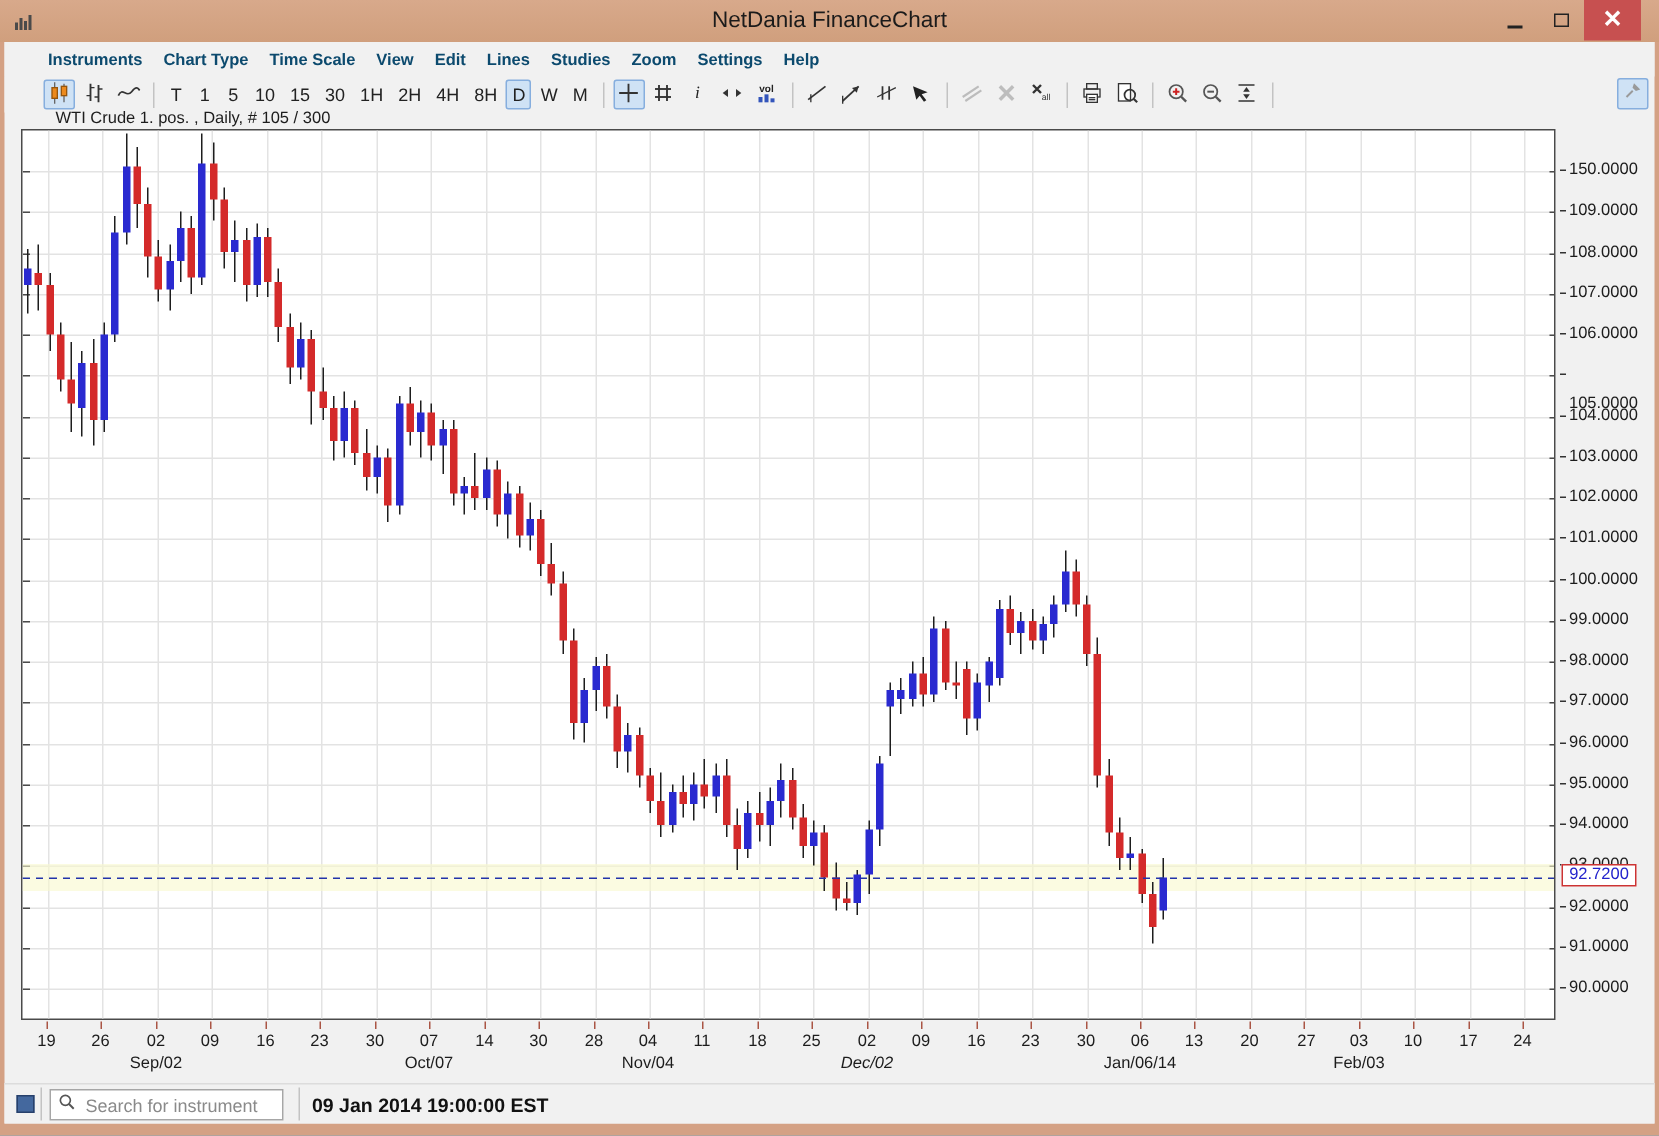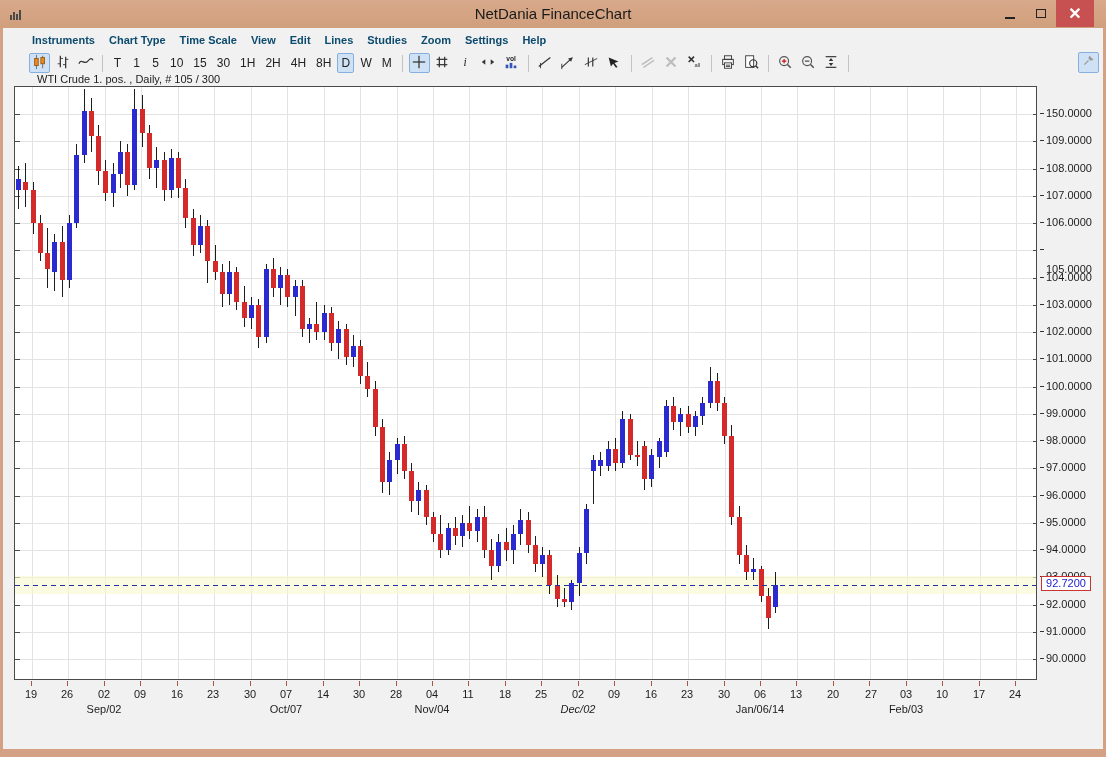--- a/index.html
+++ b/index.html
@@ -672,14 +672,27 @@
         <div class="x-day" style="left: 892px;">03</div>
         <div class="x-month" style="left: 892px;">Feb/03</div>
         <div class="x-tickmark" style="left: 928px;"></div>
         <div class="x-day" style="left: 928px;">10</div>
         <div class="x-tickmark" style="left: 965px;"></div>
         <div class="x-day" style="left: 965px;">17</div>
         <div class="x-tickmark" style="left: 1001px;"></div>
         <div class="x-day" style="left: 1001px;">24</div>
       </div>
 
+    <div class="statusbar">
+      <div class="conn-indicator"></div>
+      <div class="sb-sep" style="left:24px"></div>
+      <div class="search-box">
+        <span id="search-icon-slot"><svg viewBox="0 0 14 14">
+              <circle cx="6" cy="6" r="3.6" fill="none" stroke="#555" stroke-width="1.2"></circle>
+              <line x1="8.6" y1="8.6" x2="12" y2="12" stroke="#555" stroke-width="1.4"></line>
+            </svg></span>
+        <input class="search-input" type="text" placeholder="Search for instrument" style="">
+      </div>
+      <div class="sb-sep" style="left:196px"></div>
+      <div class="timestamp">09 Jan 2014 19:00:00 EST</div>
+    </div>
   </div>
 </div>
 
 </body></html>

